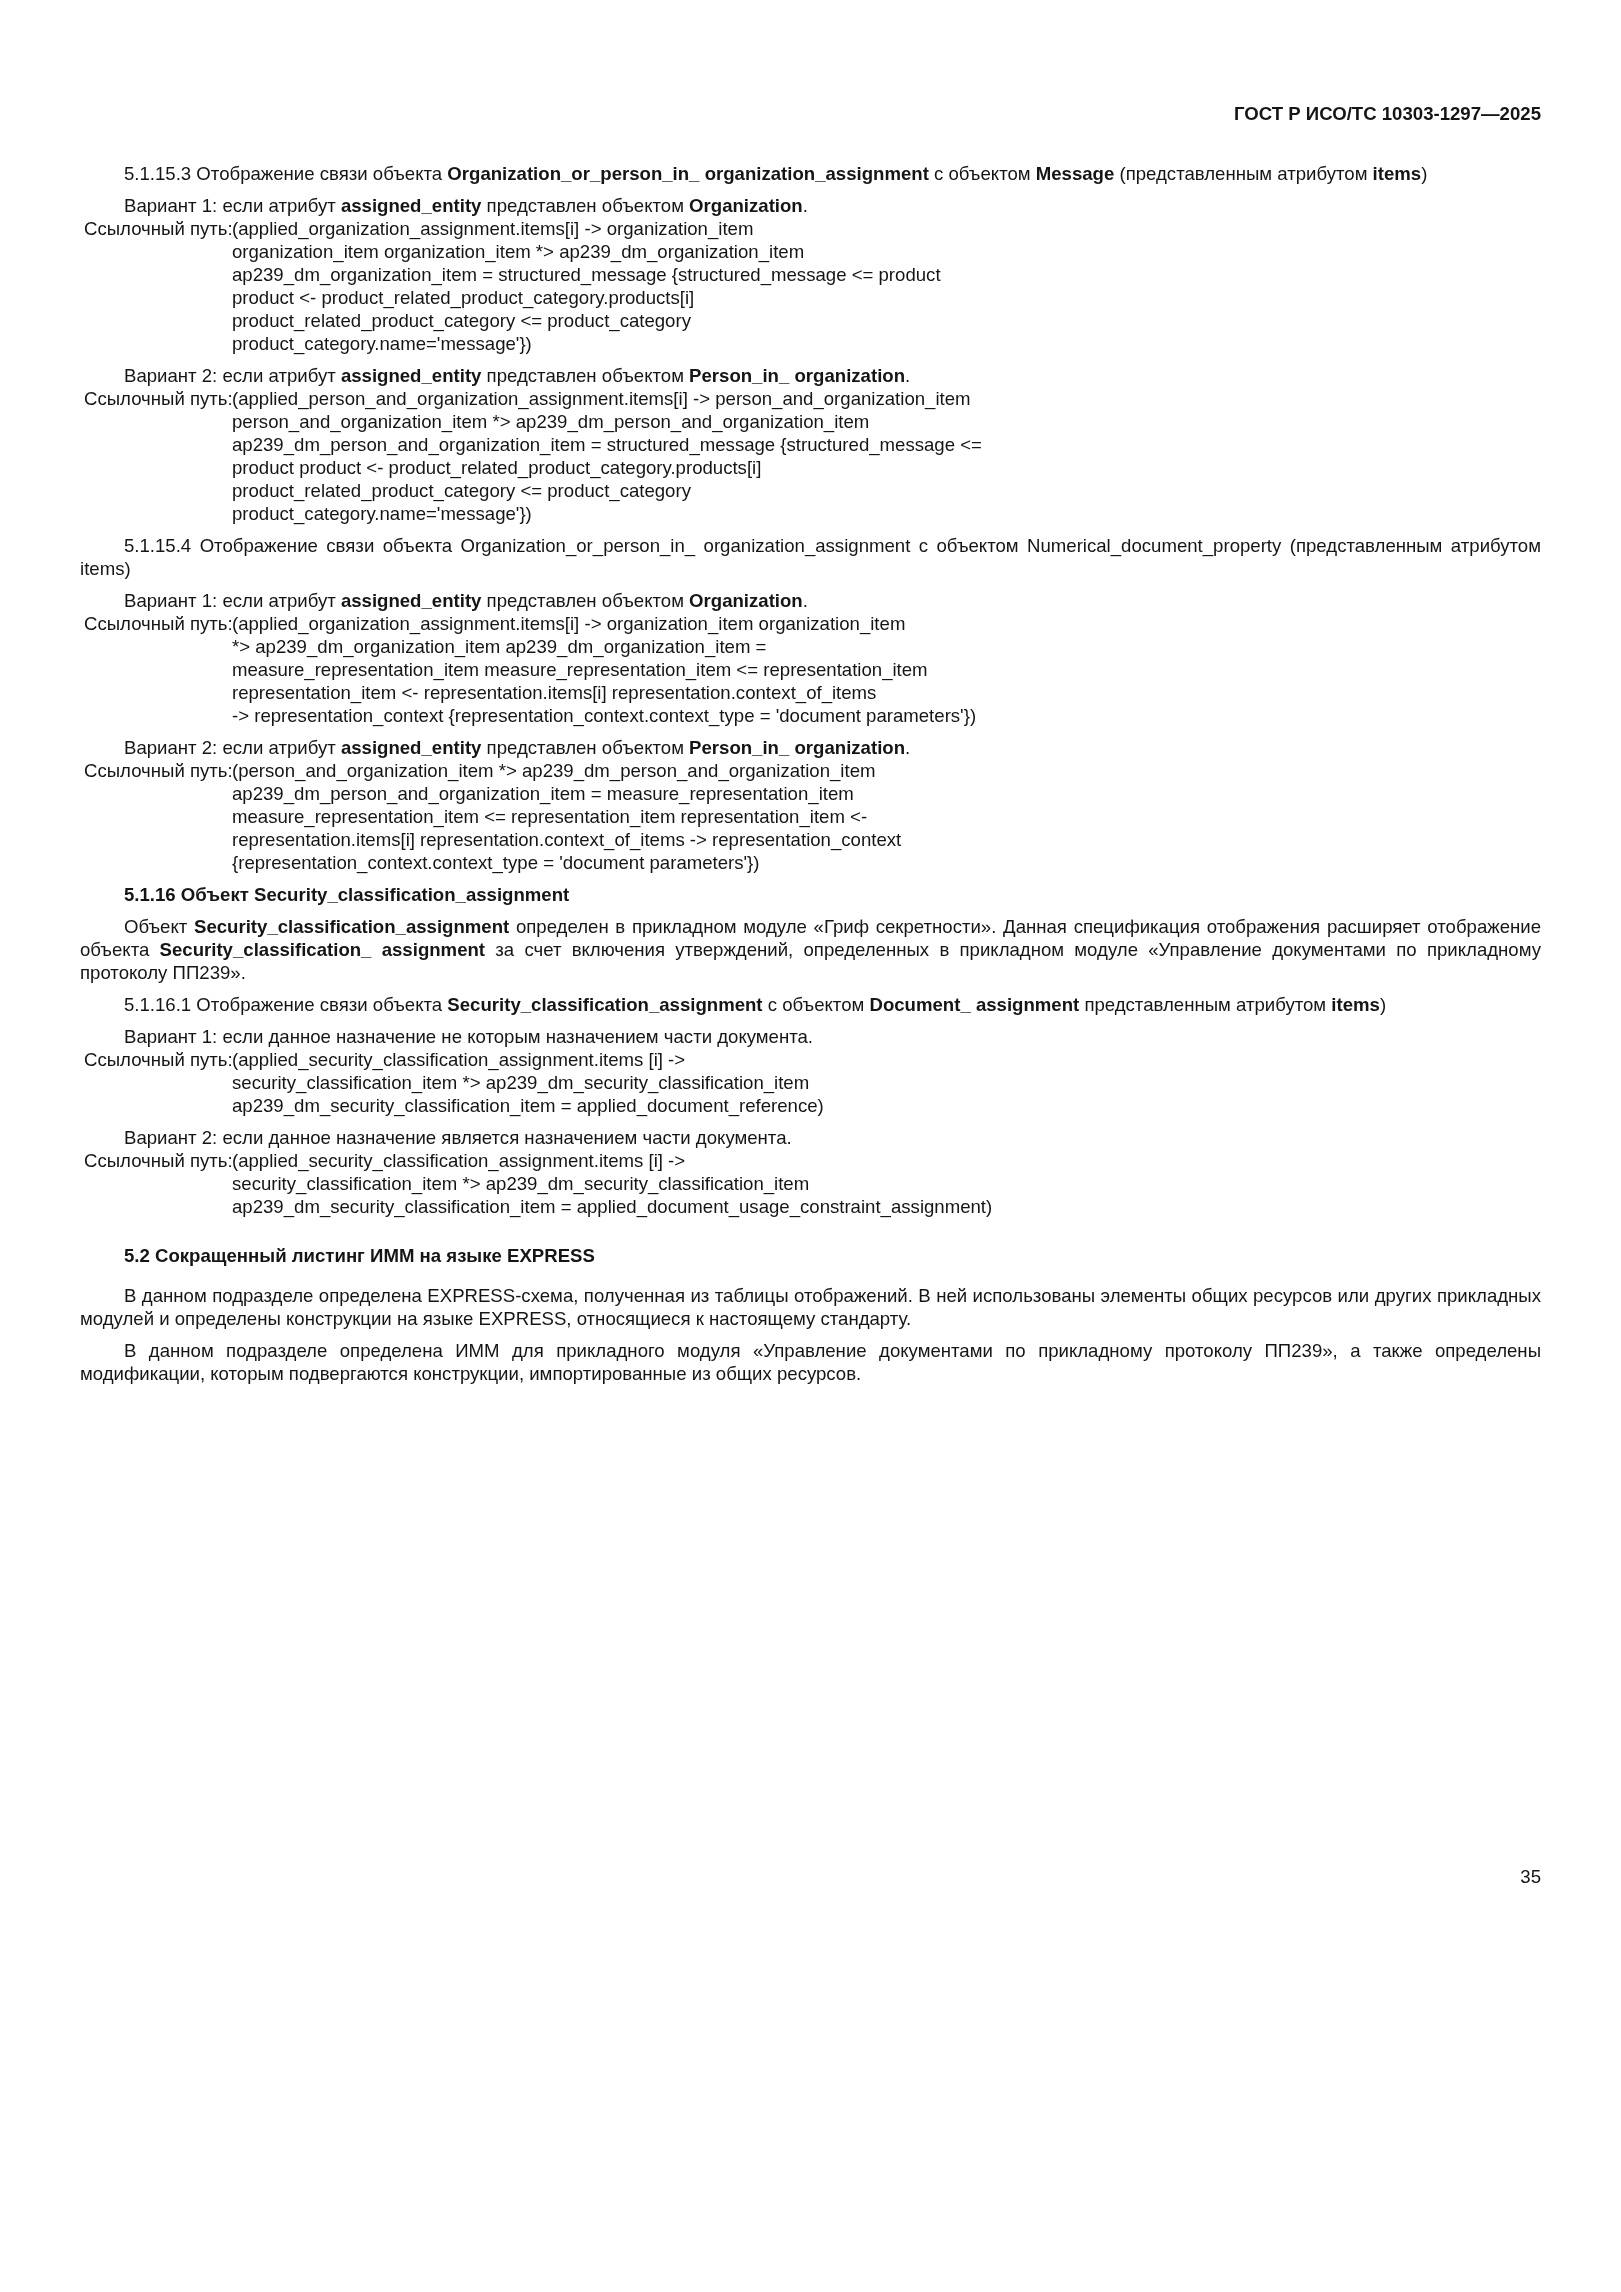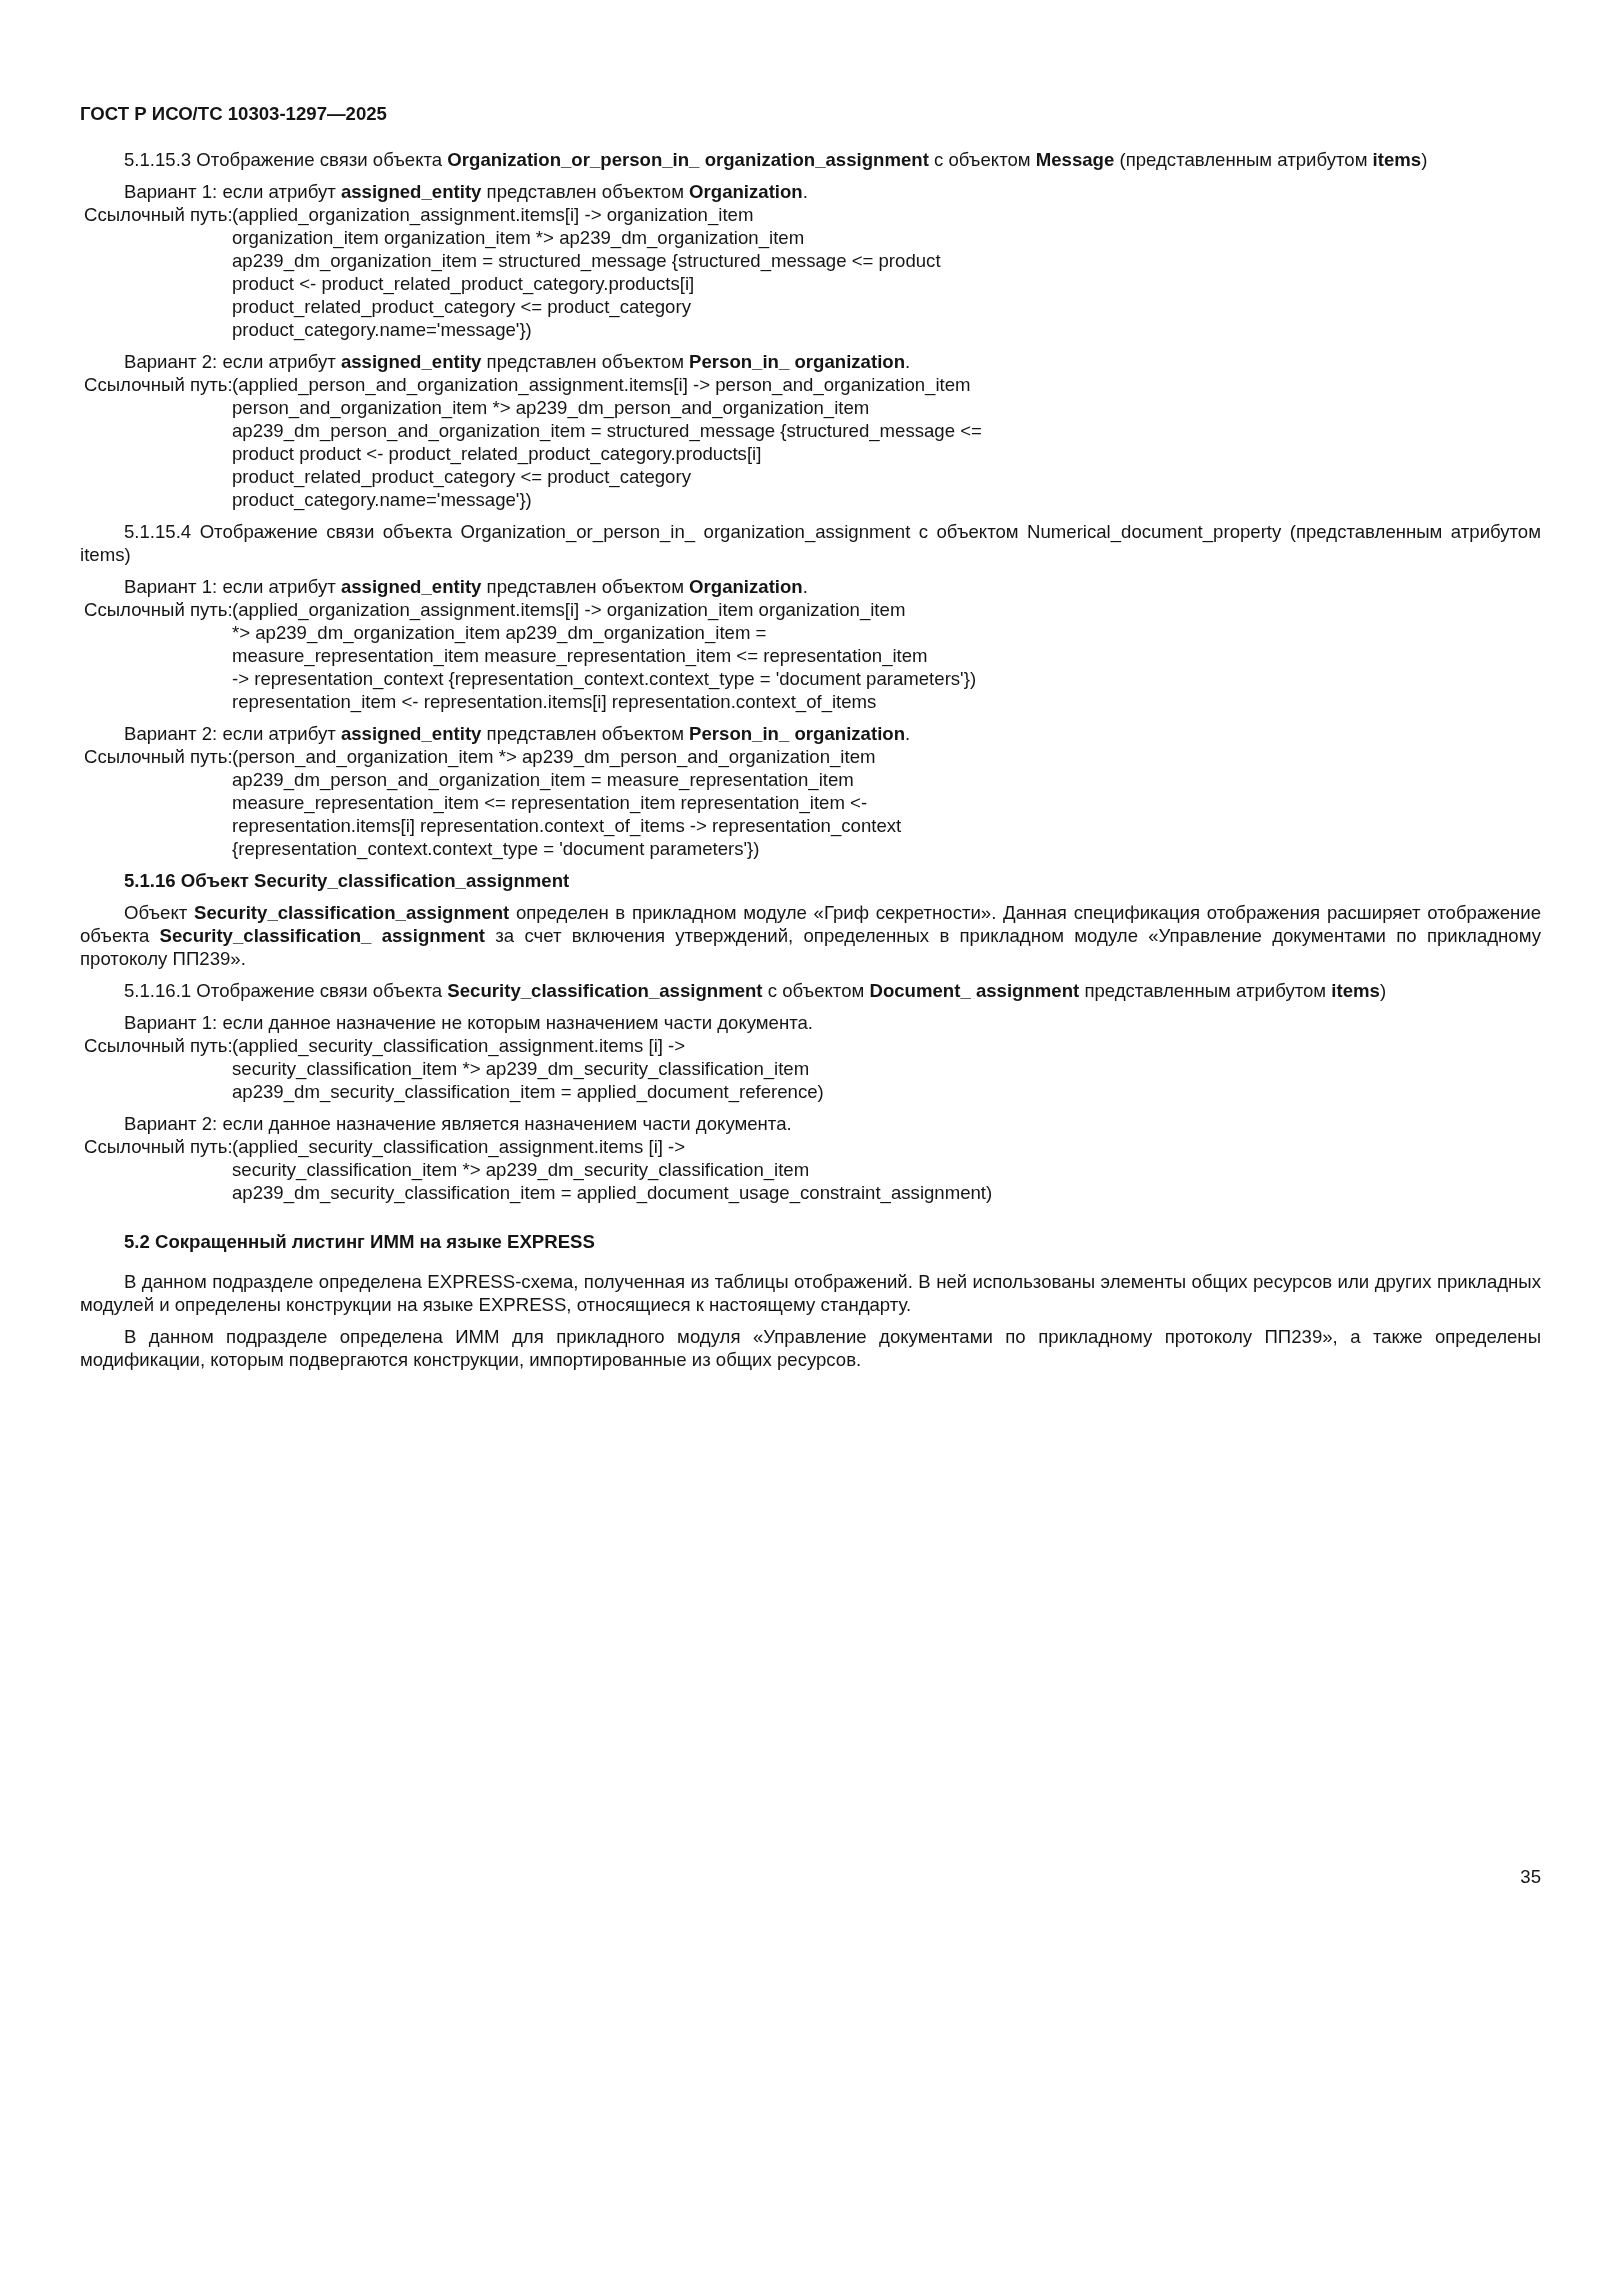--- a/index.html
+++ b/index.html
@@ -13,23 +13,23 @@
     font-size: 18.6px;
     line-height: 23px;
     color: #151515;
   }
   .page {
     position: absolute;
     top: 0; left: 0; right: 0; bottom: 0;
     padding: 102px 80px 0 80px;
   }
   .doc-header {
-    text-align: left;
+    text-align: right;
     font-weight: bold;
-    margin-bottom: 23px;
+    margin-bottom: 37px;
   }
   .para {
     text-align: justify;
     text-indent: 44px;
     margin-top: 9px;
   }
   .para b { font-weight: bold; }
   .heading { font-weight: bold; text-align: left; }
   .heading2 {
     font-weight: bold;
@@ -88,22 +88,22 @@
         </div>
       </div>
       <p class="para"><span>5.1.15.4 Отображение связи объекта Organization_or_person_in_ organization_assignment с объектом Numerical_document_property (представленным атрибутом items)</span></p>
       <p class="para"><span>Вариант 1: если атрибут </span><b>assigned_entity</b><span> представлен объектом </span><b>Organization</b><span>.</span></p>
       <div class="refpath">
         <span class="ref-label">Ссылочный путь:</span>
         <div class="ref-lines">
           <div class="ref-line">(applied_organization_assignment.items[i] -&gt; organization_item organization_item</div>
           <div class="ref-line">*&gt; ap239_dm_organization_item ap239_dm_organization_item =</div>
           <div class="ref-line">measure_representation_item measure_representation_item &lt;= representation_item</div>
+          <div class="ref-line">representation_item &lt;- representation.items[i] representation.context_of_items</div>
           <div class="ref-line">-&gt; representation_context {representation_context.context_type = 'document parameters'})</div>
-          <div class="ref-line">representation_item &lt;- representation.items[i] representation.context_of_items</div>
         </div>
       </div>
       <p class="para"><span>Вариант 2: если атрибут </span><b>assigned_entity</b><span> представлен объектом </span><b>Person_in_ organization</b><span>.</span></p>
       <div class="refpath">
         <span class="ref-label">Ссылочный путь:</span>
         <div class="ref-lines">
           <div class="ref-line">(person_and_organization_item *&gt; ap239_dm_person_and_organization_item</div>
           <div class="ref-line">ap239_dm_person_and_organization_item = measure_representation_item</div>
           <div class="ref-line">measure_representation_item &lt;= representation_item representation_item &lt;-</div>
           <div class="ref-line">representation.items[i] representation.context_of_items -&gt; representation_context</div>

